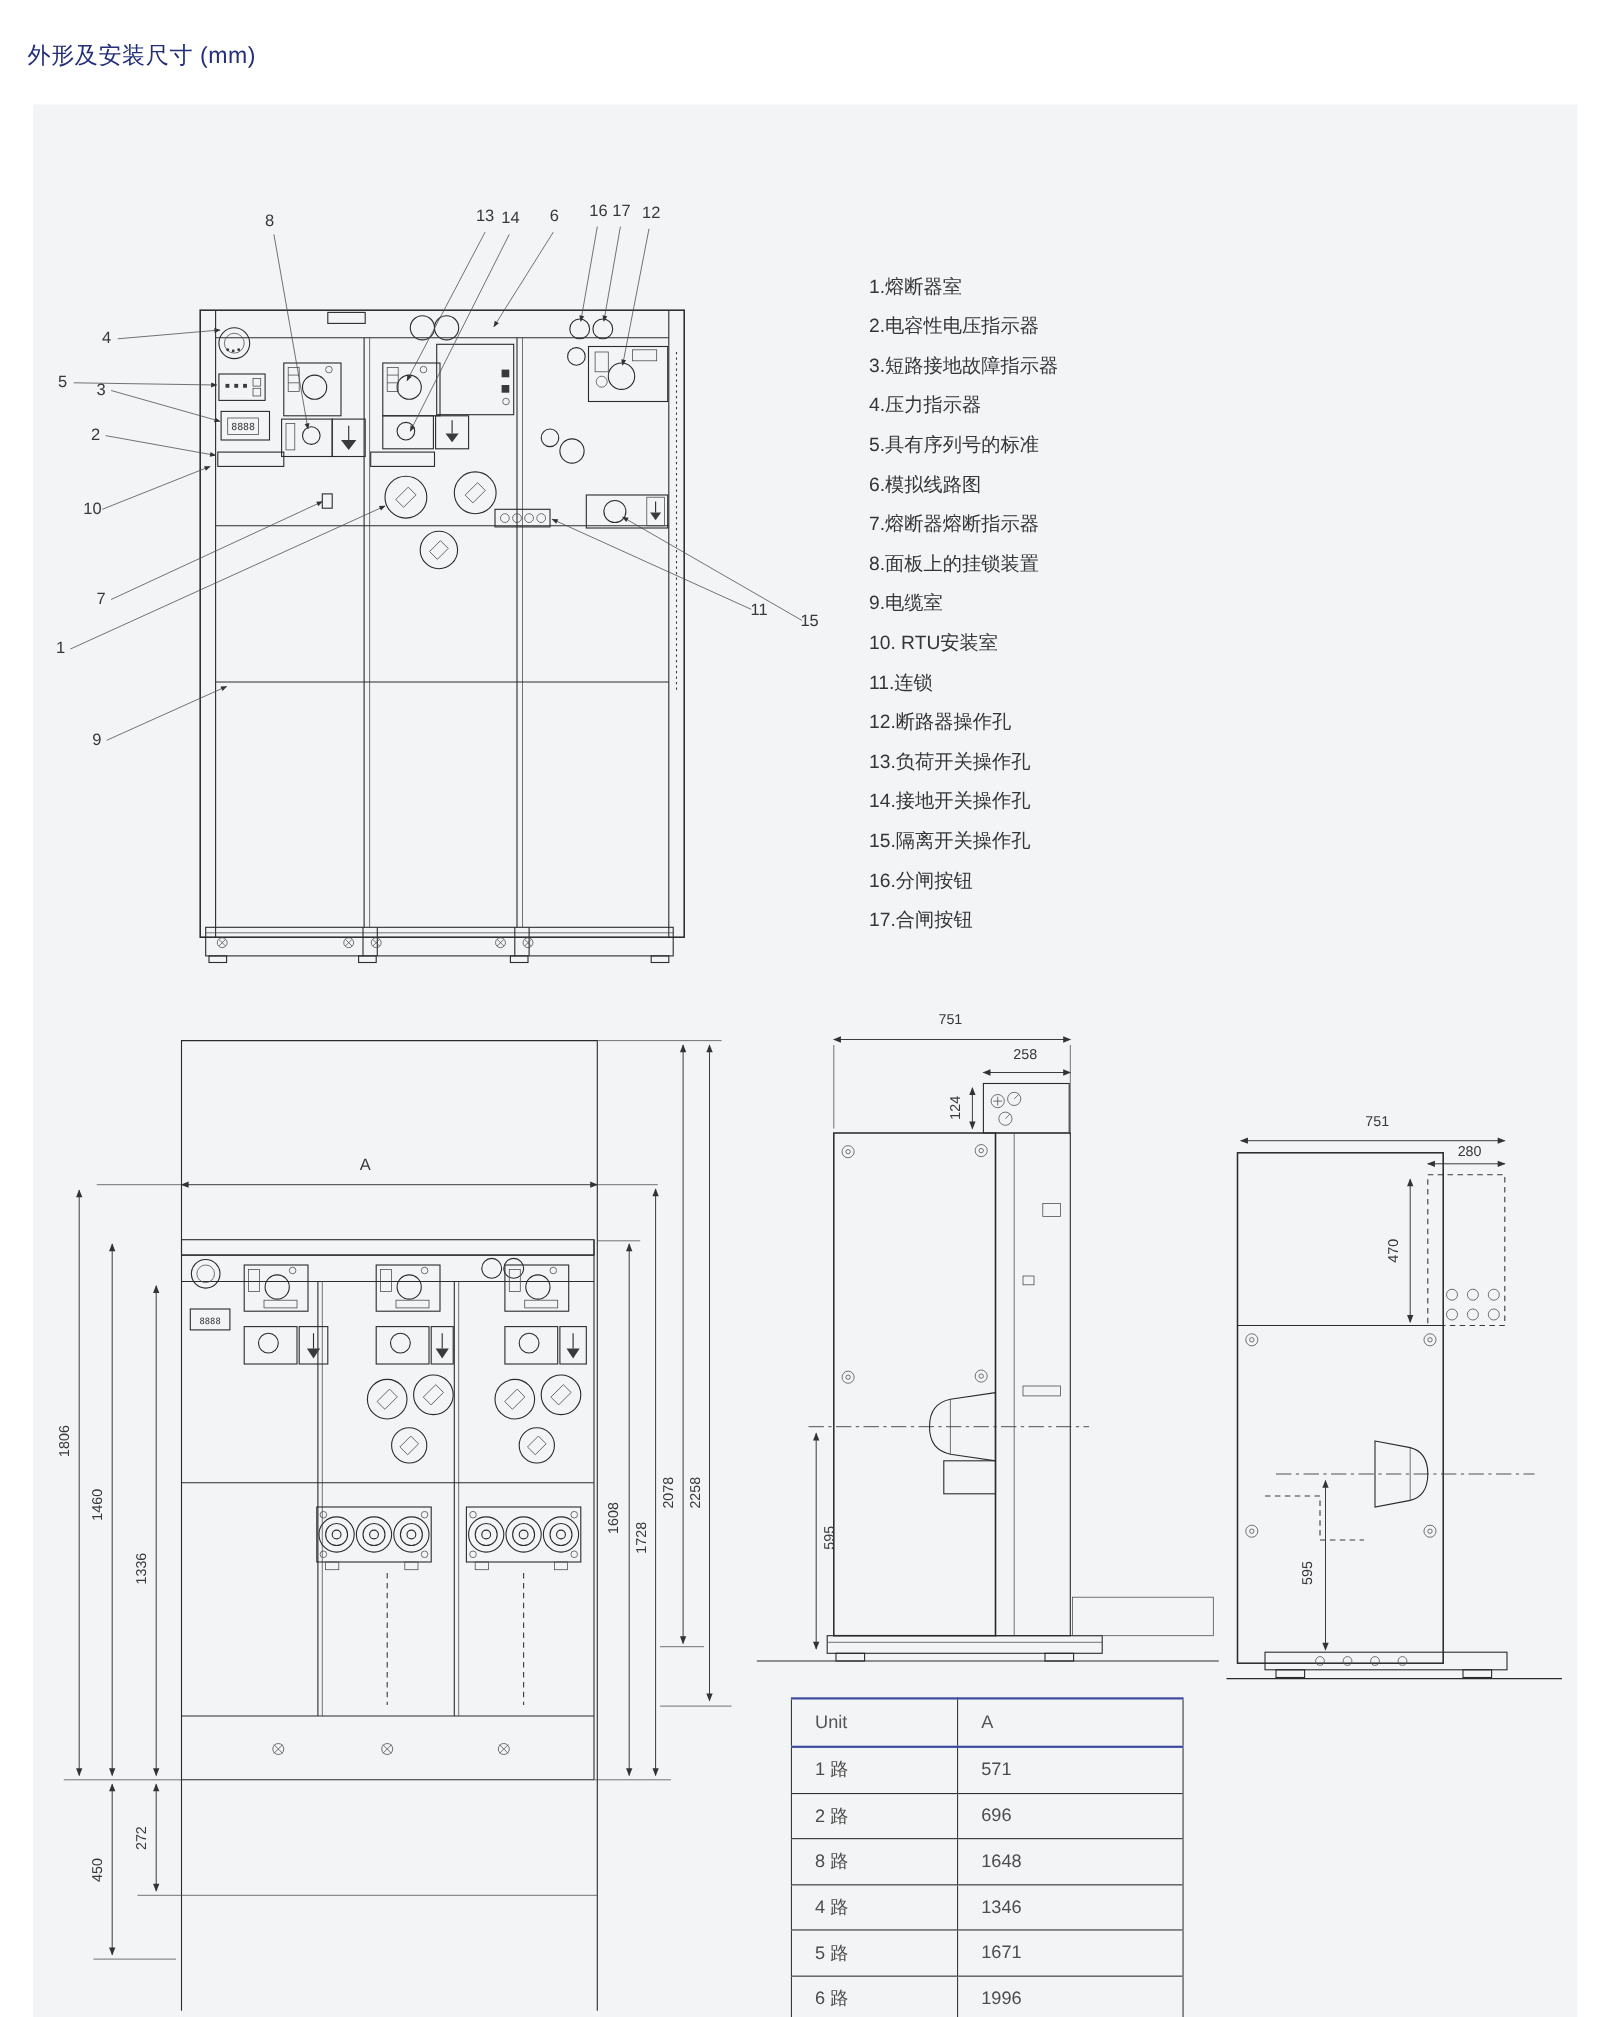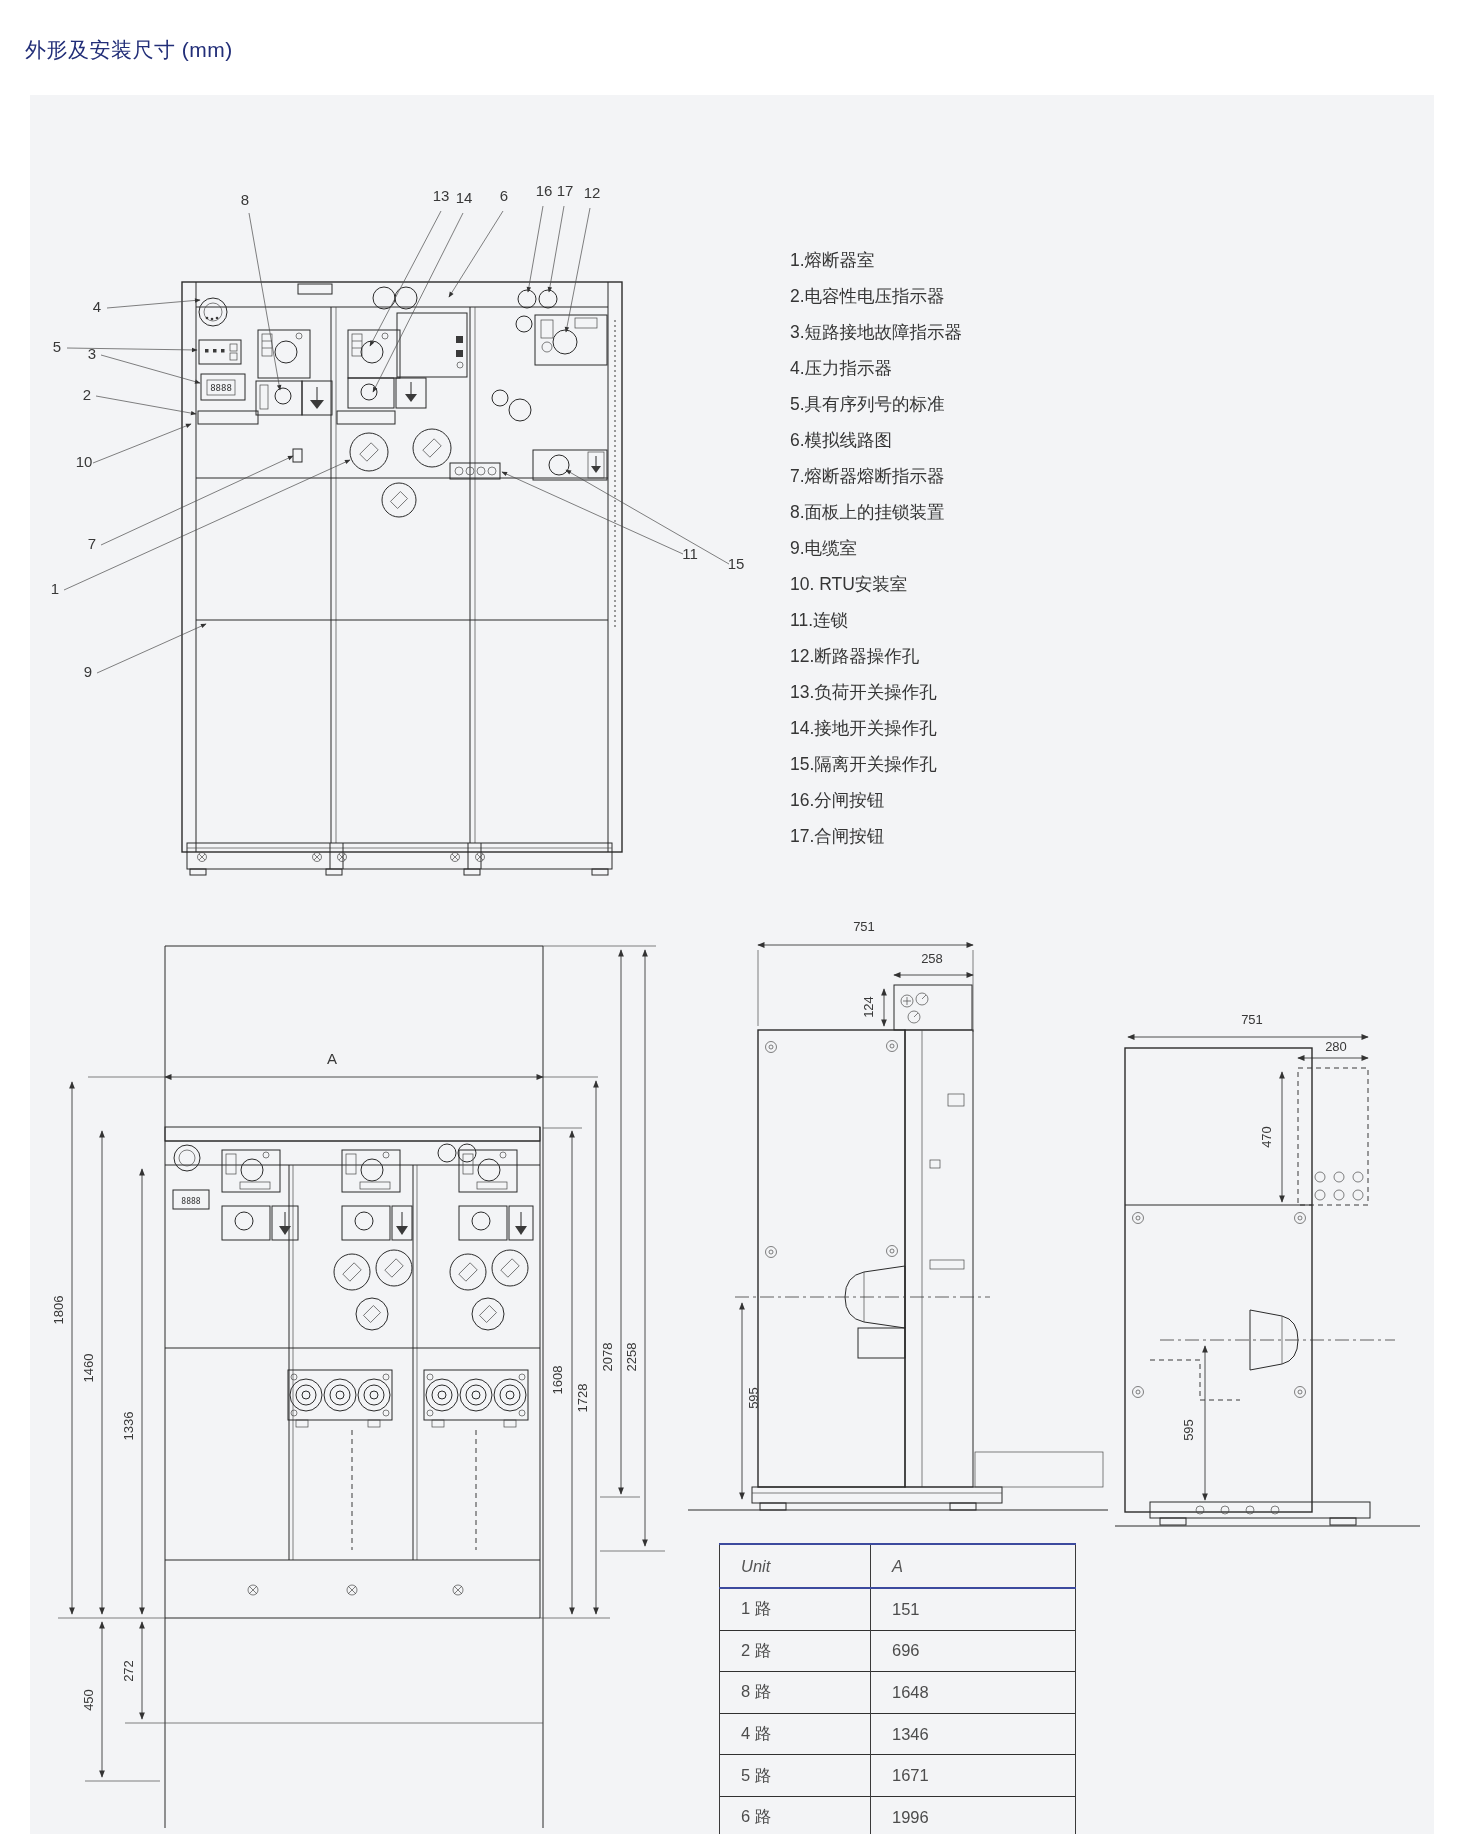--- a/index.html
+++ b/index.html
@@ -21,21 +21,21 @@
   .co{font:15px "Liberation Sans",sans-serif;}
   .leg{font:17.5px "Liberation Sans",sans-serif;fill:#353535;}
   .seg{font:9px "DejaVu Sans Mono",monospace;fill:#333;}
   .mid{text-anchor:middle;}
   
   .dimtable{position:absolute;left:719px;top:1543px;width:357px;border-collapse:collapse;
     font-family:"Liberation Sans",sans-serif;font-size:16.5px;color:#4c4c4c;}
   .dimtable th,.dimtable td{padding:0 0 0 21px;text-align:left;font-weight:normal;height:40.6px;
     border-left:1.2px solid #3a3a3a;border-right:1.2px solid #3a3a3a;}
   .dimtable th{height:42px;color:#555;}
-  .dimtable thead tr{border-top:2.5px solid var(--accent);border-bottom:2.5px solid var(--accent);font-style:italic;}
+  .dimtable thead tr{border-top:2.5px solid var(--accent);border-bottom:2.5px solid var(--accent);}
   .dimtable tbody tr{border-top:1.5px solid #303030;}
   .dimtable tbody tr:first-child{border-top:none;}
   .dimtable tbody tr:last-child{border-bottom:2.5px solid var(--accent);}
 </style>
 </head>
 <body>
 
 <div class="page-title">外形及安装尺寸 (mm)</div>
 
 <svg width="1464" height="1834" viewBox="0 0 1464 1834">
@@ -547,21 +547,21 @@
 <table class="dimtable">
   <thead>
     <tr>
       <th style="width:129px">Unit</th>
       <th>A</th>
     </tr>
   </thead>
   <tbody>
     <tr>
         <td>1 路</td>
-        <td>151</td>
+        <td>571</td>
       </tr>
     <tr>
         <td>2 路</td>
         <td>696</td>
       </tr>
     <tr>
         <td>8 路</td>
         <td>1648</td>
       </tr>
     <tr>

